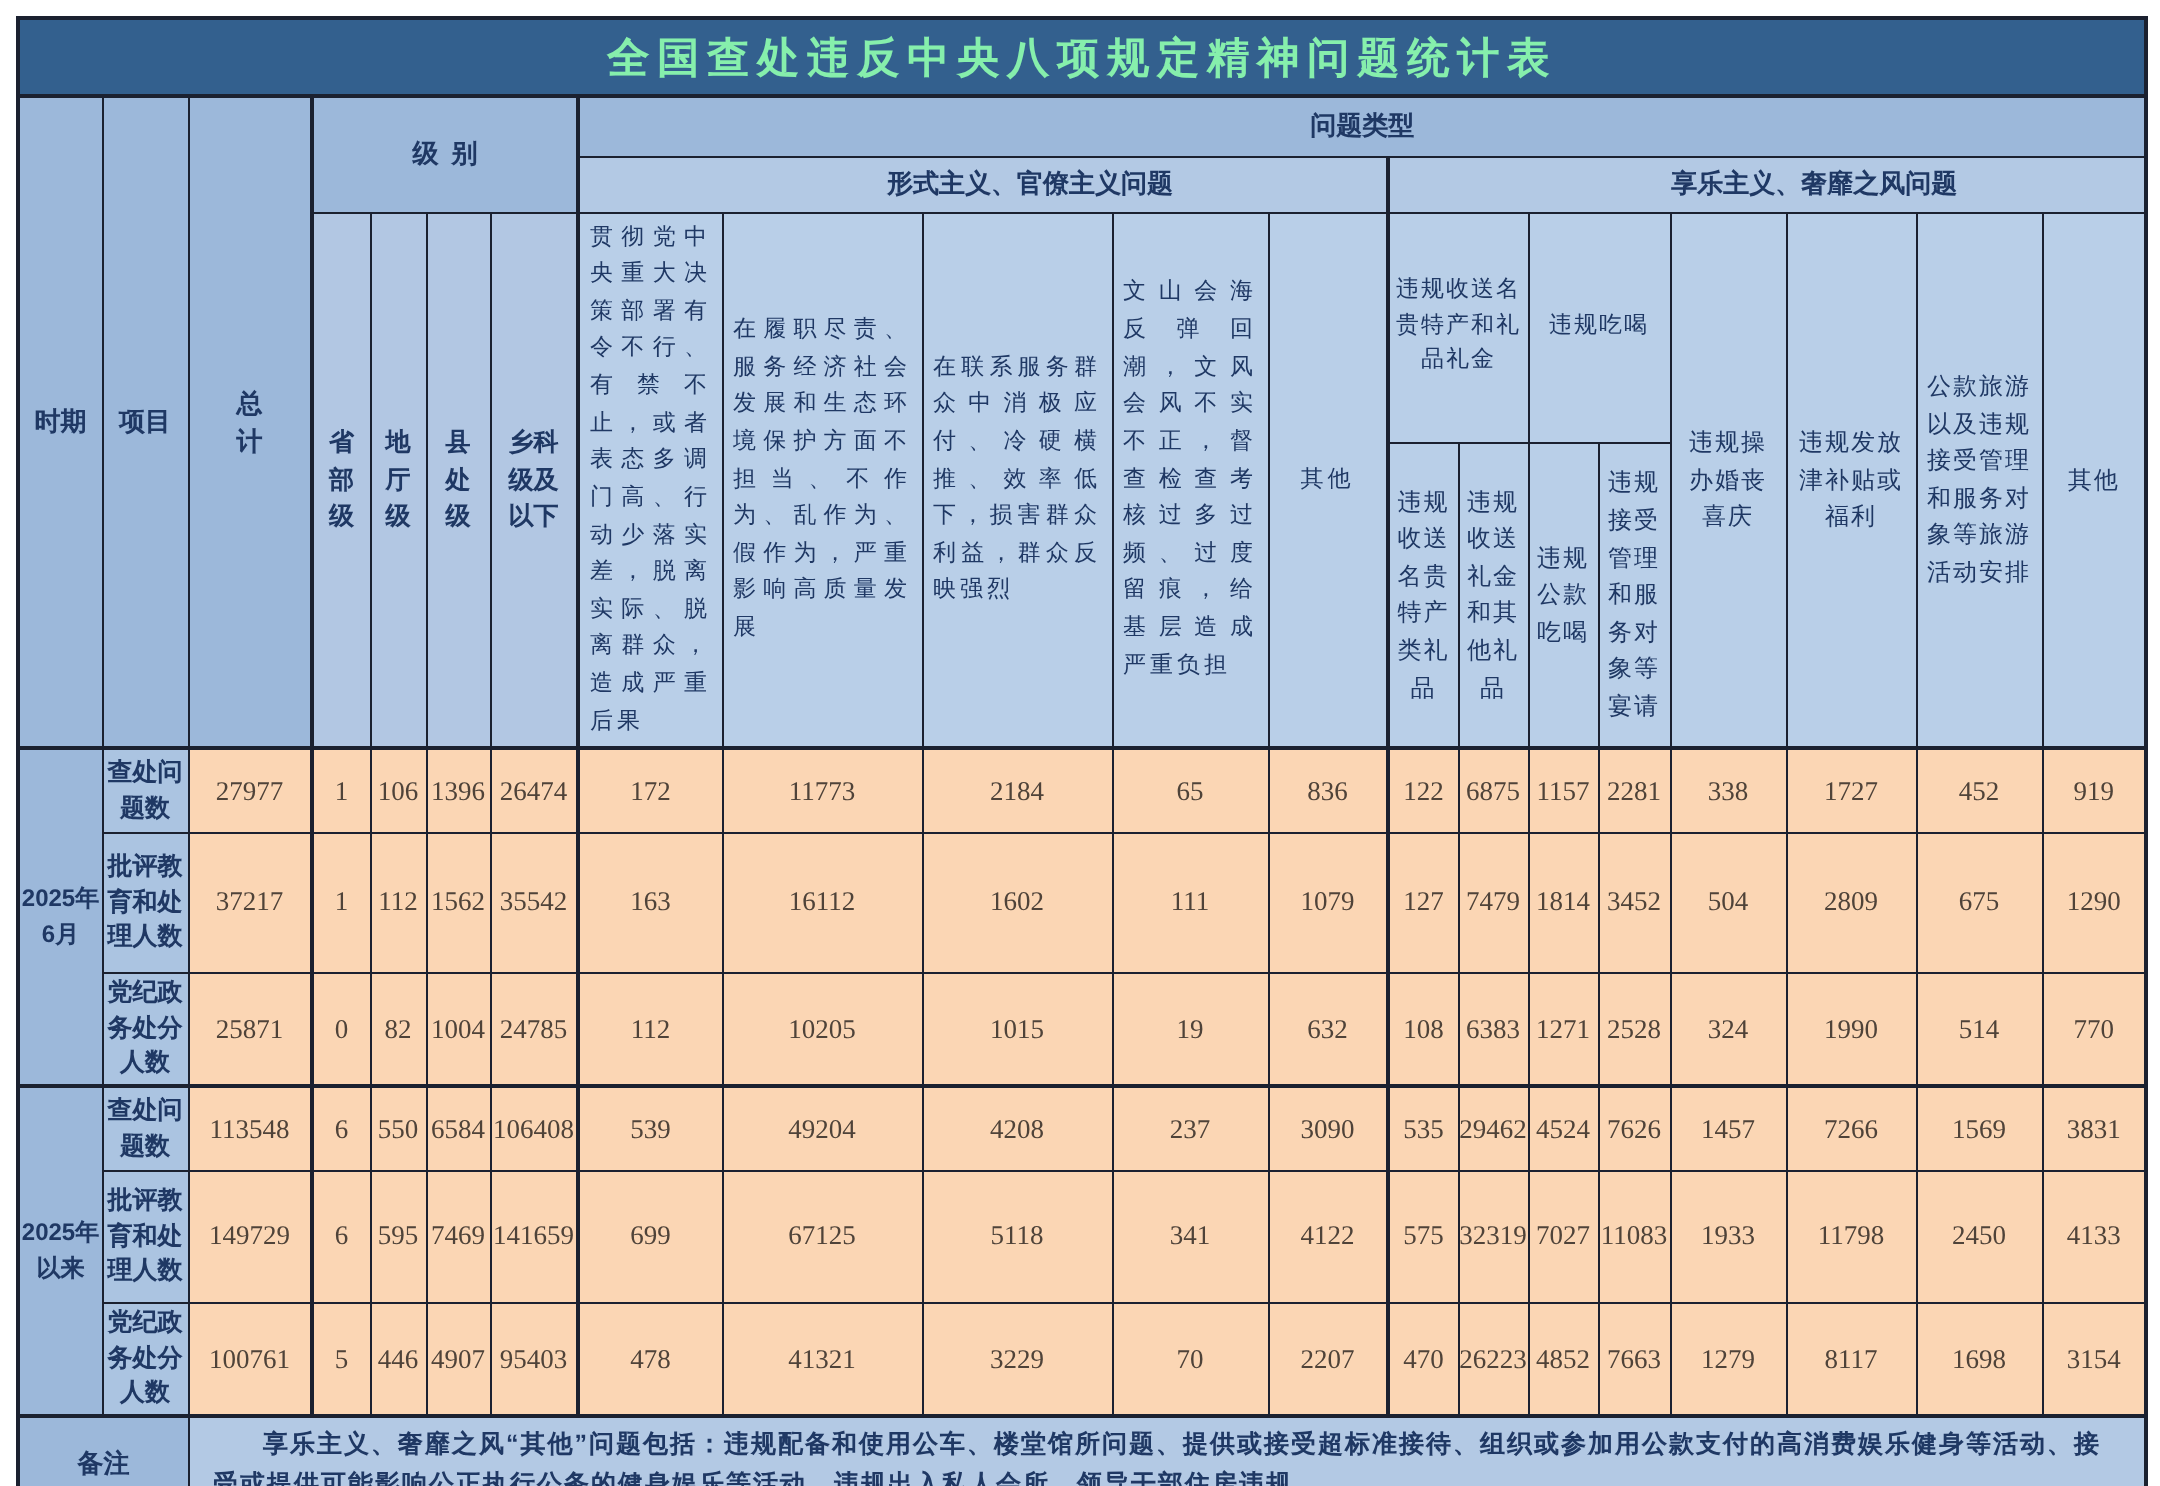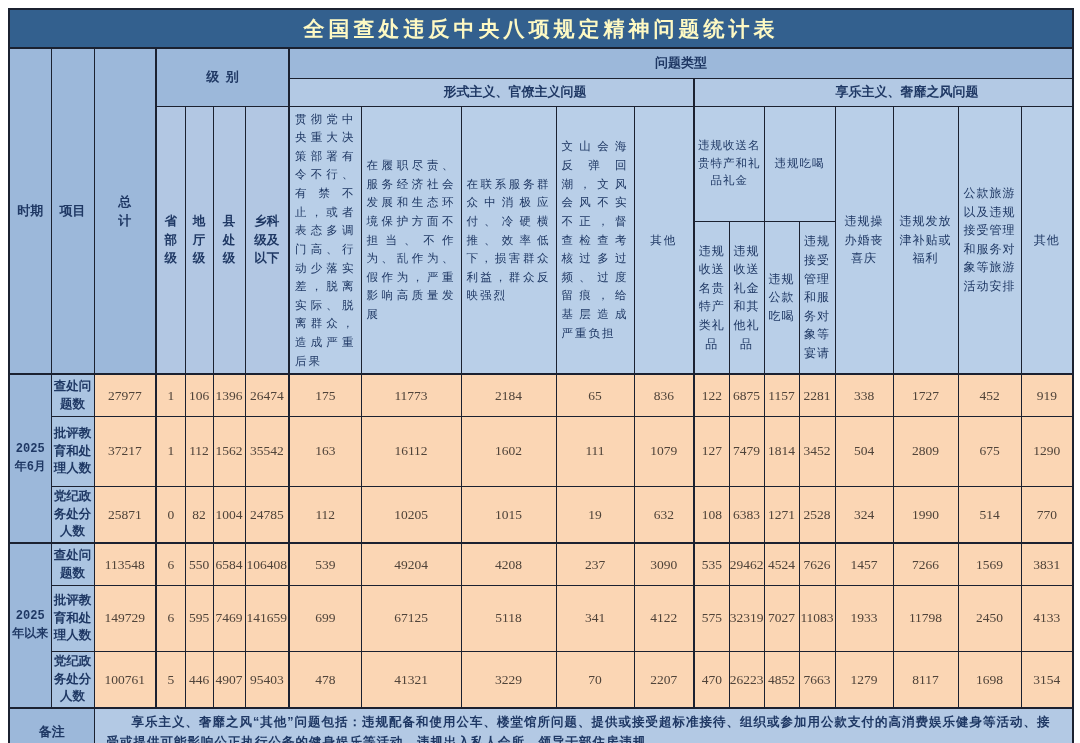--- a/index.html
+++ b/index.html
@@ -1,35 +1,35 @@
 <!DOCTYPE html>
 <html><head>
 <meta charset="utf-8">
 <style>
   html,body{margin:0;padding:0;background:#ffffff;width:1080px;height:743px;overflow:hidden;
     font-family:"Liberation Sans","DejaVu Sans",sans-serif;}
   .sheet{position:absolute;left:8px;top:8px;}
   table{border-collapse:collapse;table-layout:fixed;width:1064px;border:2px solid #1b2130;}
   td{border:1px solid #1b2130;text-align:center;vertical-align:middle;padding:0;overflow:hidden;
      color:#1f3864;}
-  .title-row td{background:#33608e;color:#fef9c3;font-size:21px;font-weight:bold;
+  .title-row td{background:#33608e;color:#86efac;font-size:21px;font-weight:bold;
      letter-spacing:4px;height:37px;border-bottom:2px solid #1b2130;}
   .hdr{background:#9cb8da;font-weight:bold;font-size:13px;}
   .band{background:#b3c9e4;font-weight:bold;font-size:13px;padding-left:47px;}
   .lvl{background:#b2c7e3;font-weight:bold;font-size:12.5px;line-height:1.5;}
   .longcell{background:#b9cfe8;font-size:11.5px;letter-spacing:2px;line-height:1.62;
      padding:3px 5px;text-align:justify;font-family:"Liberation Serif","DejaVu Serif",serif;}
   .subcell{background:#b9cfe8;font-size:12px;letter-spacing:1px;line-height:1.55;
      padding:2px 3px;font-family:"Liberation Serif","DejaVu Serif",serif;}
   .grp{background:#b9cfe8;font-size:11.5px;letter-spacing:1px;line-height:1.55;padding:2px 3px;
      font-family:"Liberation Serif","DejaVu Serif",serif;}
   .num{background:#fbd6b4;font-family:"Liberation Serif","DejaVu Serif",serif;
      font-size:13.5px;color:#4f4339;}
   .rowlabel{background:#abc4e1;font-weight:bold;font-size:12.5px;line-height:1.4;padding:1px;}
-  .periodcell{background:#9cb8da;font-weight:bold;font-size:12px;line-height:1.45;font-family:Liberation Mono, monospace;}
+  .periodcell{background:#9cb8da;font-weight:bold;font-size:12px;line-height:1.45;}
   .notelabel{background:#9cb8da;font-weight:bold;font-size:13px;}
   .notetext{background:#b3c9e4;text-align:left;font-size:12.5px;line-height:1.6;
      letter-spacing:1px;padding:3px 12px;text-indent:2em;font-weight:bold;color:#1f3864;}
   .vwrap{display:inline-block;line-height:1.5;}
   .w16{width:16px;}
   .w30{width:30px;}
   .spread{letter-spacing:0.5em;text-indent:0.5em;}
   .bL{border-left:2px solid #1b2130;}
   tr.sepT > td{border-top:2px solid #1b2130;}
 </style>
@@ -105,21 +105,21 @@
   </tr>
 
   <tr class="sepT" style="height:42px">
     <td class="periodcell" rowspan="3">2025年6月</td>
     <td class="rowlabel">查处问题数</td>
     <td class="num">27977</td>
     <td class="num bL">1</td>
     <td class="num">106</td>
     <td class="num">1396</td>
     <td class="num">26474</td>
-    <td class="num bL">175</td>
+    <td class="num bL">172</td>
     <td class="num">11773</td>
     <td class="num">2184</td>
     <td class="num">65</td>
     <td class="num">836</td>
     <td class="num bL">122</td>
     <td class="num">6875</td>
     <td class="num">1157</td>
     <td class="num">2281</td>
     <td class="num">338</td>
     <td class="num">1727</td>

